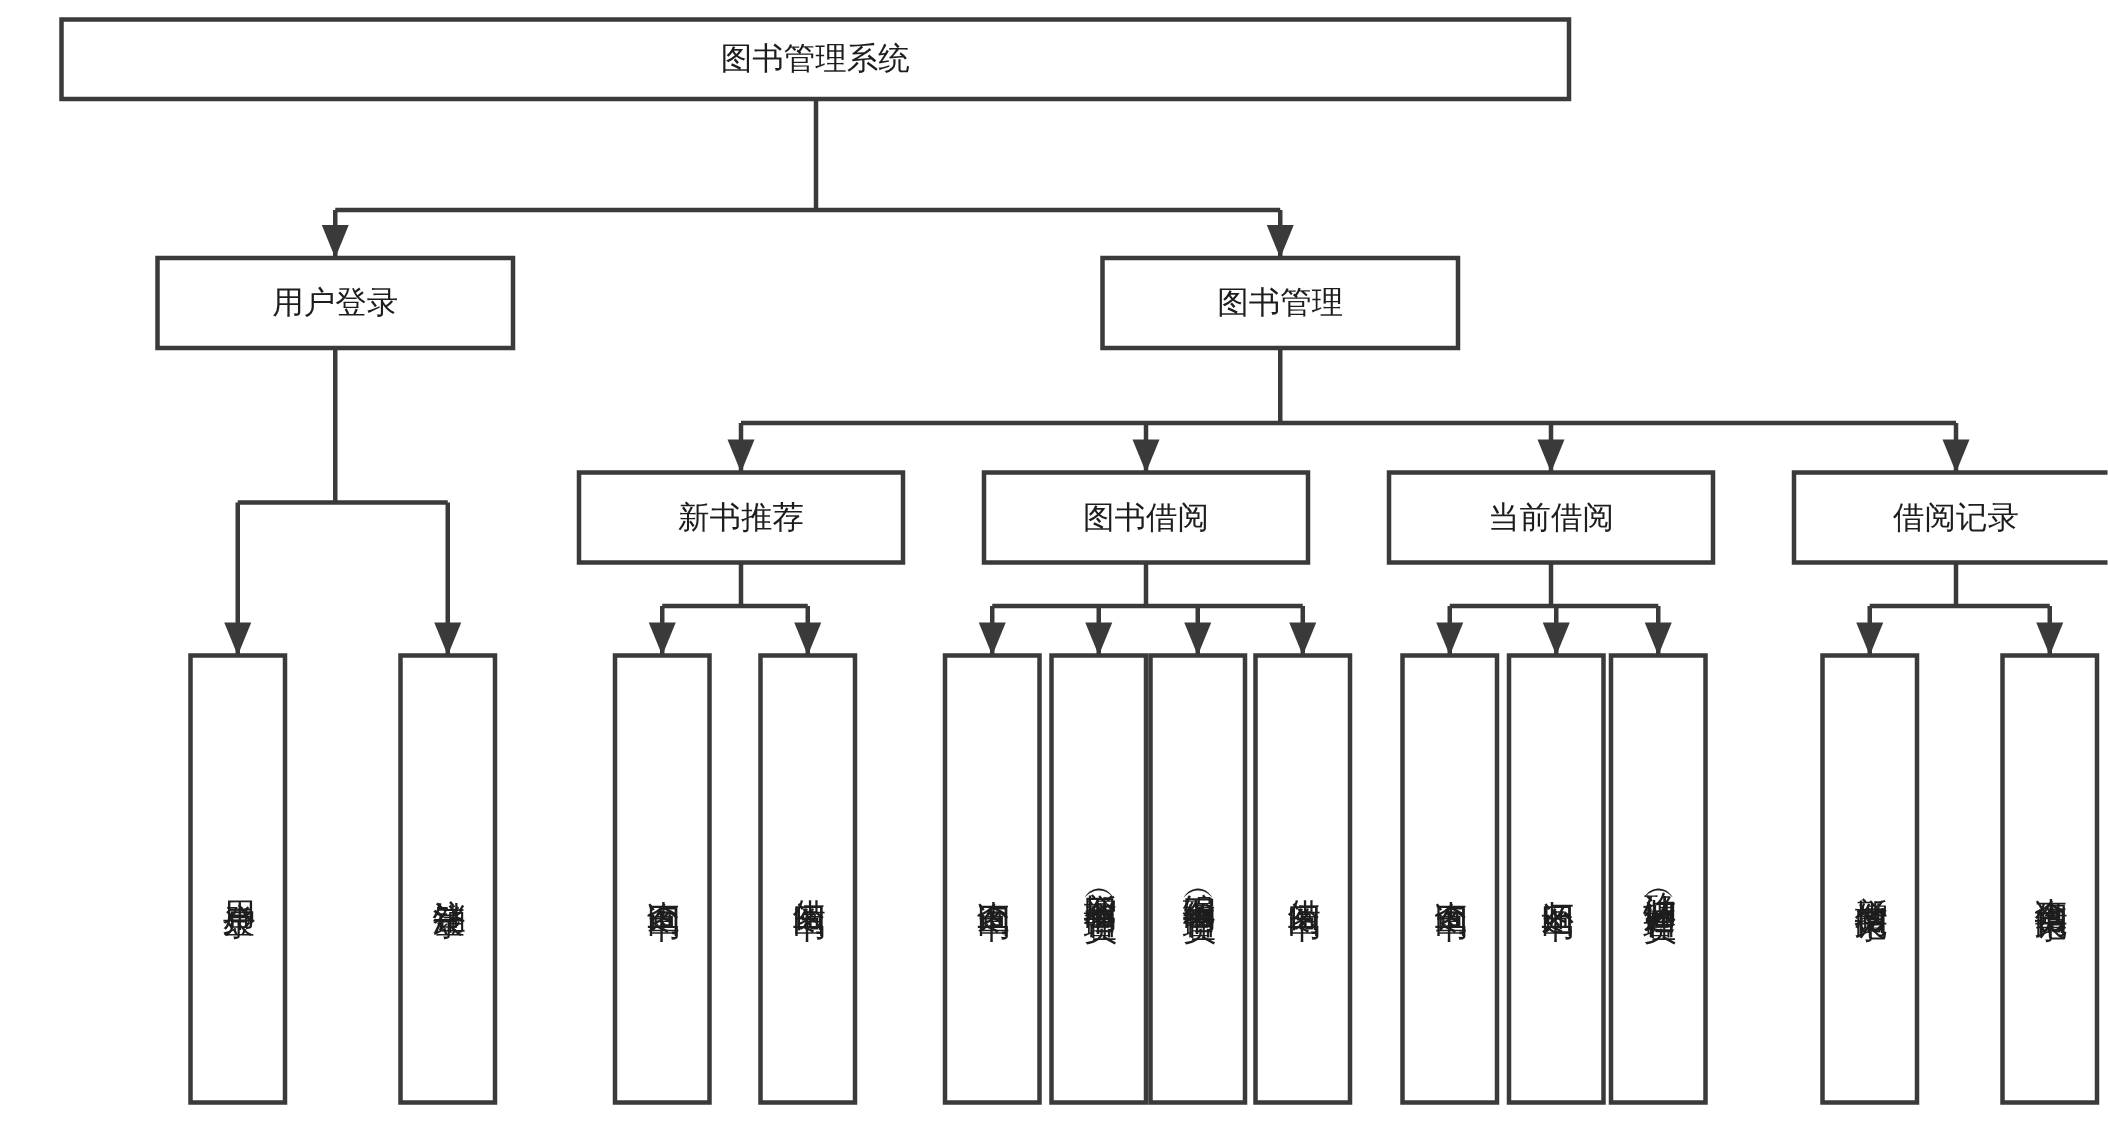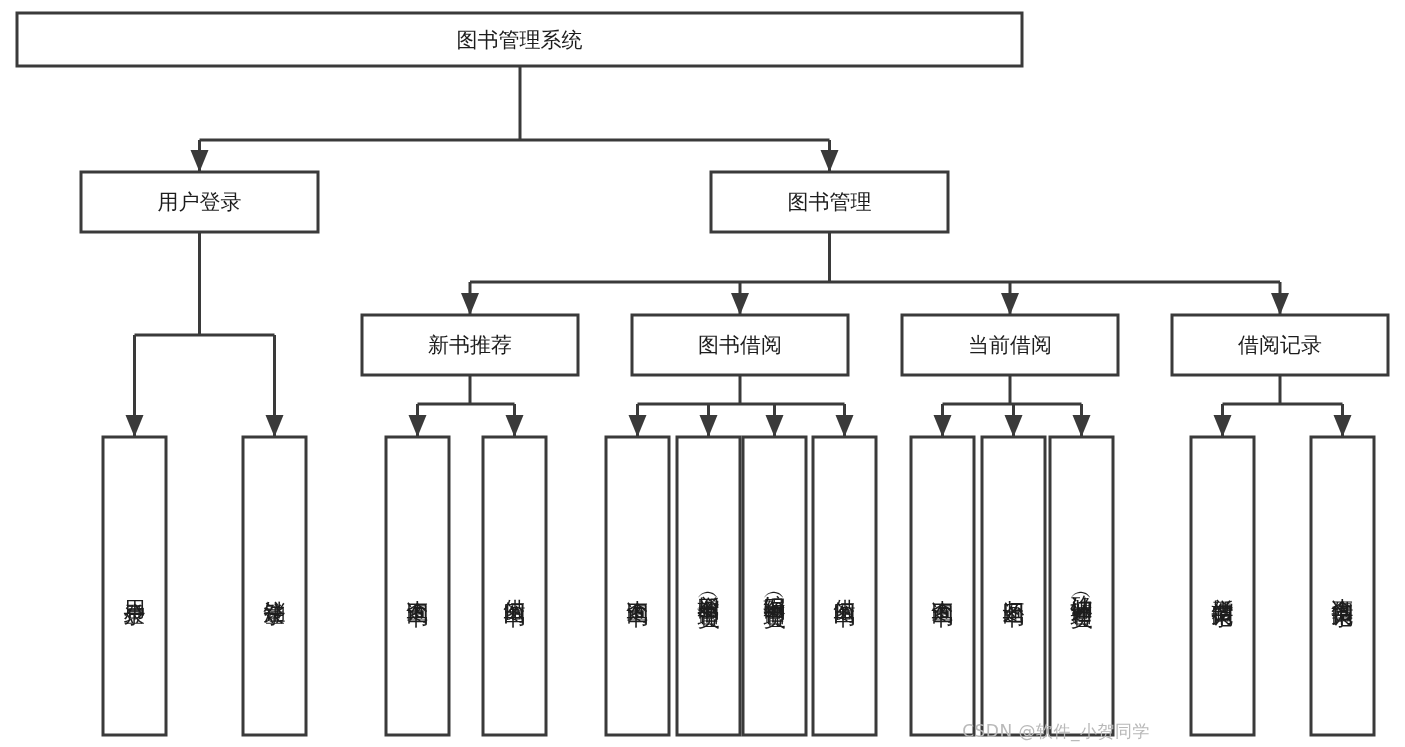--- a/index.html
+++ b/index.html
@@ -11,20 +11,21 @@
     width: 1405px;
     height: 747px;
     overflow: hidden;
     font-family: "DejaVu Sans", "Liberation Sans", sans-serif;
   }
   #diagram-root {
     position: relative;
     width: 1164px;
     height: 747px;
     background: #ffffff;
+    margin-left: 24px;
   }
   svg.flow {
     position: absolute;
     left: 0;
     top: 0;
     width: 1405px;
     height: 747px;
   }
   .node-box {
     fill: #ffffff;
@@ -211,14 +212,13 @@
         <span class="leaf-label">确认归还（管理员）</span>
       </div>
       <div class="leaf-label-wrap" style="left: 1191px; top: 437px; width: 63px; height: 298px;">
         <span class="leaf-label">新增借阅记录</span>
       </div>
       <div class="leaf-label-wrap" style="left: 1311px; top: 437px; width: 63px; height: 298px;">
         <span class="leaf-label">查询借阅记录</span>
       </div>
     </div>
 
-  <div class="watermark">CSDN @软件_小贺同学</div>
 </div>
 
 </body></html>

